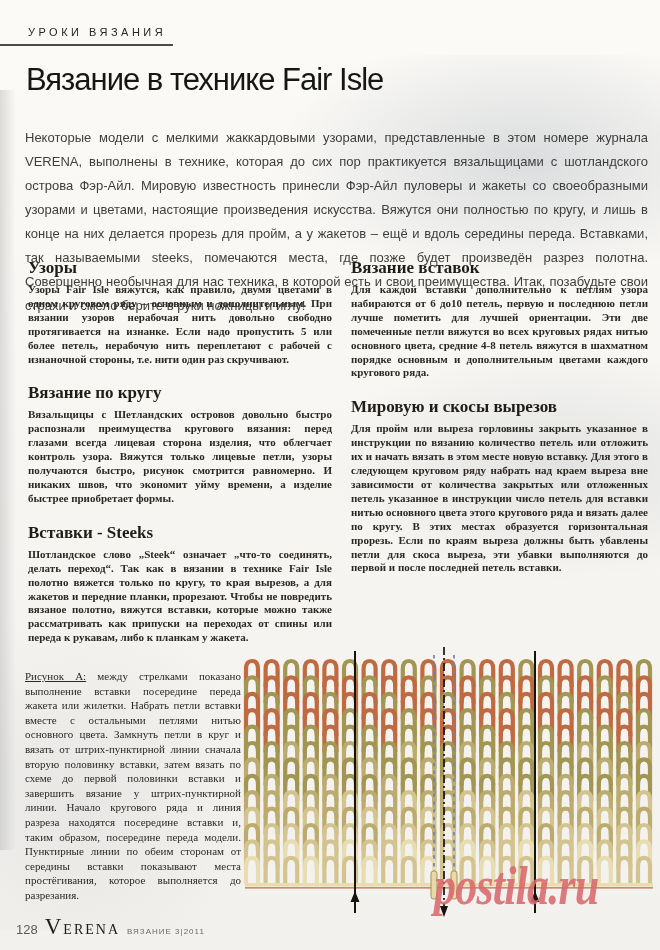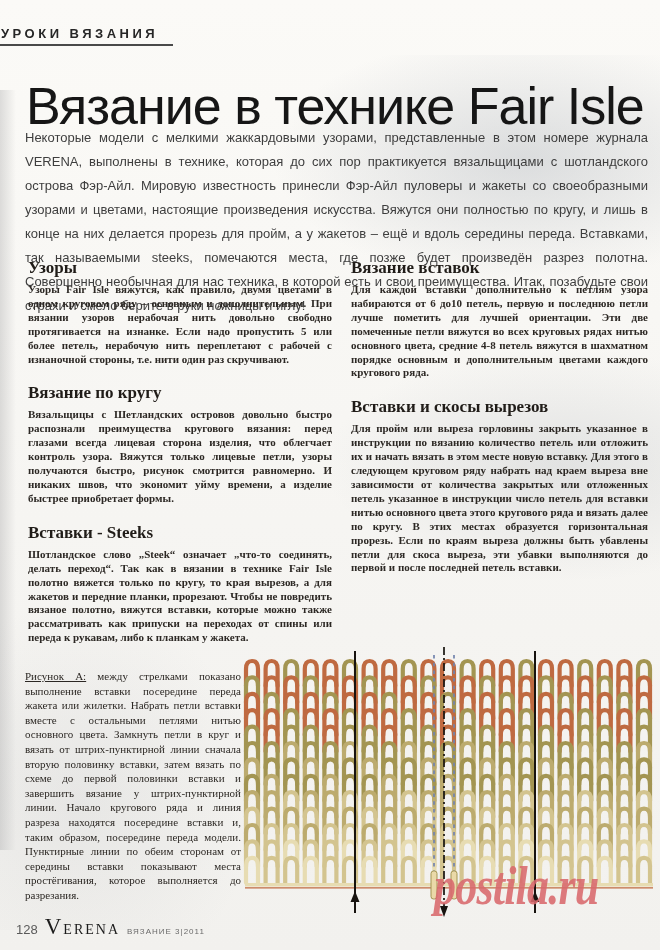--- a/index.html
+++ b/index.html
@@ -11,25 +11,25 @@
   .wash{position:absolute; pointer-events:none;}
   .wash1{left:270px;top:55px;width:390px;height:230px;
     background:radial-gradient(ellipse at 65% 45%, rgba(168,174,182,.38), rgba(168,174,182,0) 70%);}
   .wash2{left:330px;top:350px;width:330px;height:230px;
     background:radial-gradient(ellipse at 70% 50%, rgba(172,177,183,.28), rgba(172,177,183,0) 72%);}
   .wash3{left:0;top:90px;width:16px;height:760px;
     background:linear-gradient(90deg, rgba(150,150,152,.30), rgba(150,150,152,0));}
   .wash4{left:0px;top:600px;width:260px;height:330px;
     background:radial-gradient(ellipse at 30% 60%, rgba(185,187,190,.22), rgba(185,187,190,0) 70%);}
 
-  .kicker{position:absolute; left:1px; top:26px; font-size:13px; font-weight:bold;
+  .kicker{position:absolute; left:28px; top:26px; font-size:11px; font-weight:normal;
     letter-spacing:3.5px; color:#262626;}
   .kicker-rule{position:absolute; left:0; top:44px; width:173px; height:2px; background:#4a4a4a;}
 
-  .title{position:absolute; left:26px; top:76px; width:620px; font-size:52px; font-weight:500;
+  .title{position:absolute; left:26px; top:62px; width:620px; font-size:31px; font-weight:500;
     letter-spacing:-1px; color:#161616; white-space:nowrap;}
 
   .intro{position:absolute; left:25px; top:113px; width:623px; font-size:13px; line-height:24px;
     text-align:justify; color:#3e3e3e;}
 
   .columns{position:absolute; left:28px; top:258px; width:620px; display:grid;
     grid-template-columns:304px 297px; column-gap:19px;}
   .section{margin-bottom:17px;}
   .section h2{font-family:"Liberation Serif",serif; font-size:17px; font-weight:bold;
     color:#201c18; margin:0 0 5px 0;}
@@ -87,21 +87,21 @@
         <h2>Вставки - Steeks</h2>
         <p>Шотландское слово „Steek“ означает „что-то соединять, делать переход“. Так как в вязании в технике Fair Isle полотно вяжется только по кругу, то края вырезов, а для жакетов и передние планки, прорезают. Чтобы не повредить вязаное полотно, вяжутся вставки, которые можно также рассматривать как припуски на переходах от спины или переда к рукавам, либо к планкам у жакета.</p>
       </div>
     </div>
     <div>
       <div class="section">
         <h2>Вязание вставок</h2>
         <p>Для каждой вставки дополнительно к петлям узора набираются от 6 до10 петель, первую и последнюю петли лучше пометить для лучшей ориентации. Эти две помеченные петли вяжутся во всех круговых рядах нитью основного цвета, средние 4-8 петель вяжутся в шахматном порядке основным и дополнительным цветами каждого кругового ряда.</p>
       </div>
       <div class="section">
-        <h2>Вставки и скосы вырезов</h2>
+        <h2>Мировую и скосы вырезов</h2>
         <p>Для пройм или выреза горловины закрыть указанное в инструкции по вязанию количество петель или отложить их и начать вязать в этом месте новую вставку. Для этого в следующем круговом ряду набрать над краем выреза вне зависимости от количества закрытых или отложенных петель указанное в инструкции число петель для вставки нитью основного цвета этого кругового ряда и вязать далее по кругу. В этих местах образуется горизонтальная прорезь. Если по краям выреза должны быть убавлены петли для скоса выреза, эти убавки выполняются до первой и после последней петель вставки.</p>
       </div>
     </div>
   </div>
 
   <p class="fig-caption"><span class="lbl">Рисунок А:</span><span> между стрелками показано выполнение вставки посередине переда жакета или жилетки. Набрать петли вставки вместе с остальными петлями нитью основного цвета. Замкнуть петли в круг и вязать от штрих-пунктирной линии сначала вторую половинку вставки, затем вязать по схеме до первой половинки вставки и завершить вязание у штрих-пунктирной линии. Начало кругового ряда и линия разреза находятся посередине вставки и, таким образом, посередине переда модели. Пунктирные линии по обеим сторонам от середины вставки показывают места простёгивания, которое выполняется до разрезания.</span></p>
 
   <div class="fig-wrap">
     <svg width="417" height="300" viewBox="0 0 417 300" xmlns="http://www.w3.org/2000/svg">
         <path d="M 3.0 41.0 L 3.0 24.0 Q 3.0 16.0 9.0 16.0 Q 15.0 16.0 15.0 24.0 L 15.0 41.0" fill="none" stroke="#bf6a41" stroke-width="4.2" stroke-linecap="round"></path>

